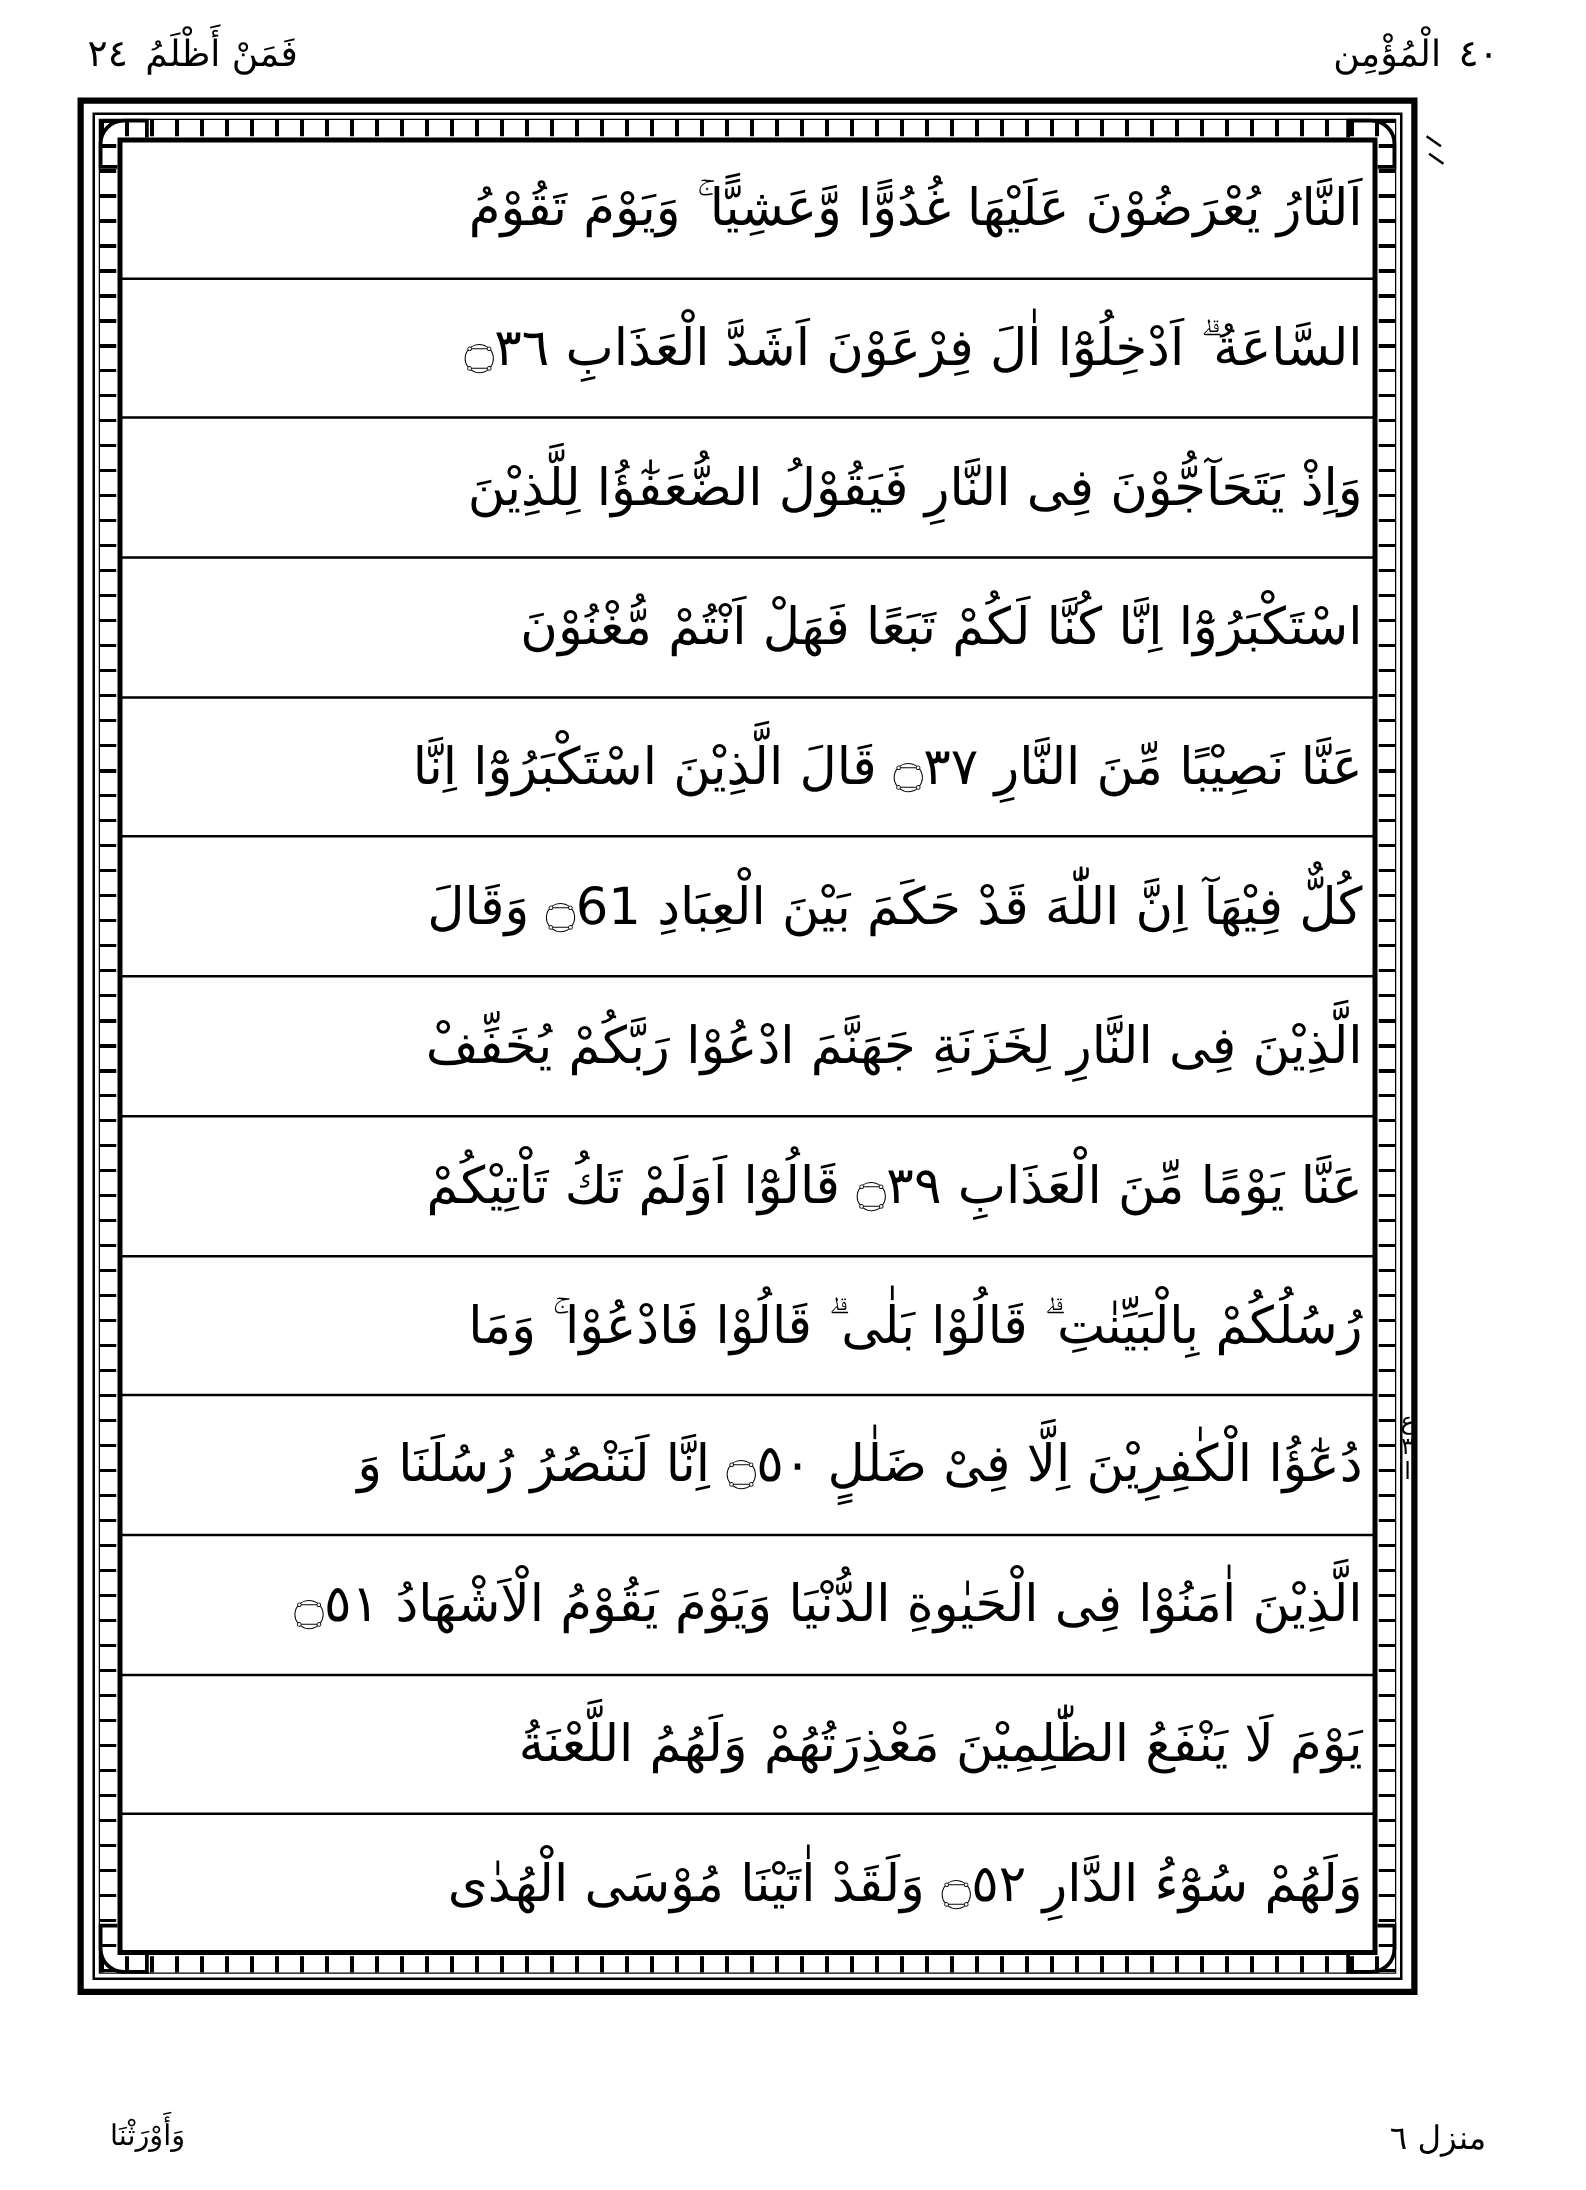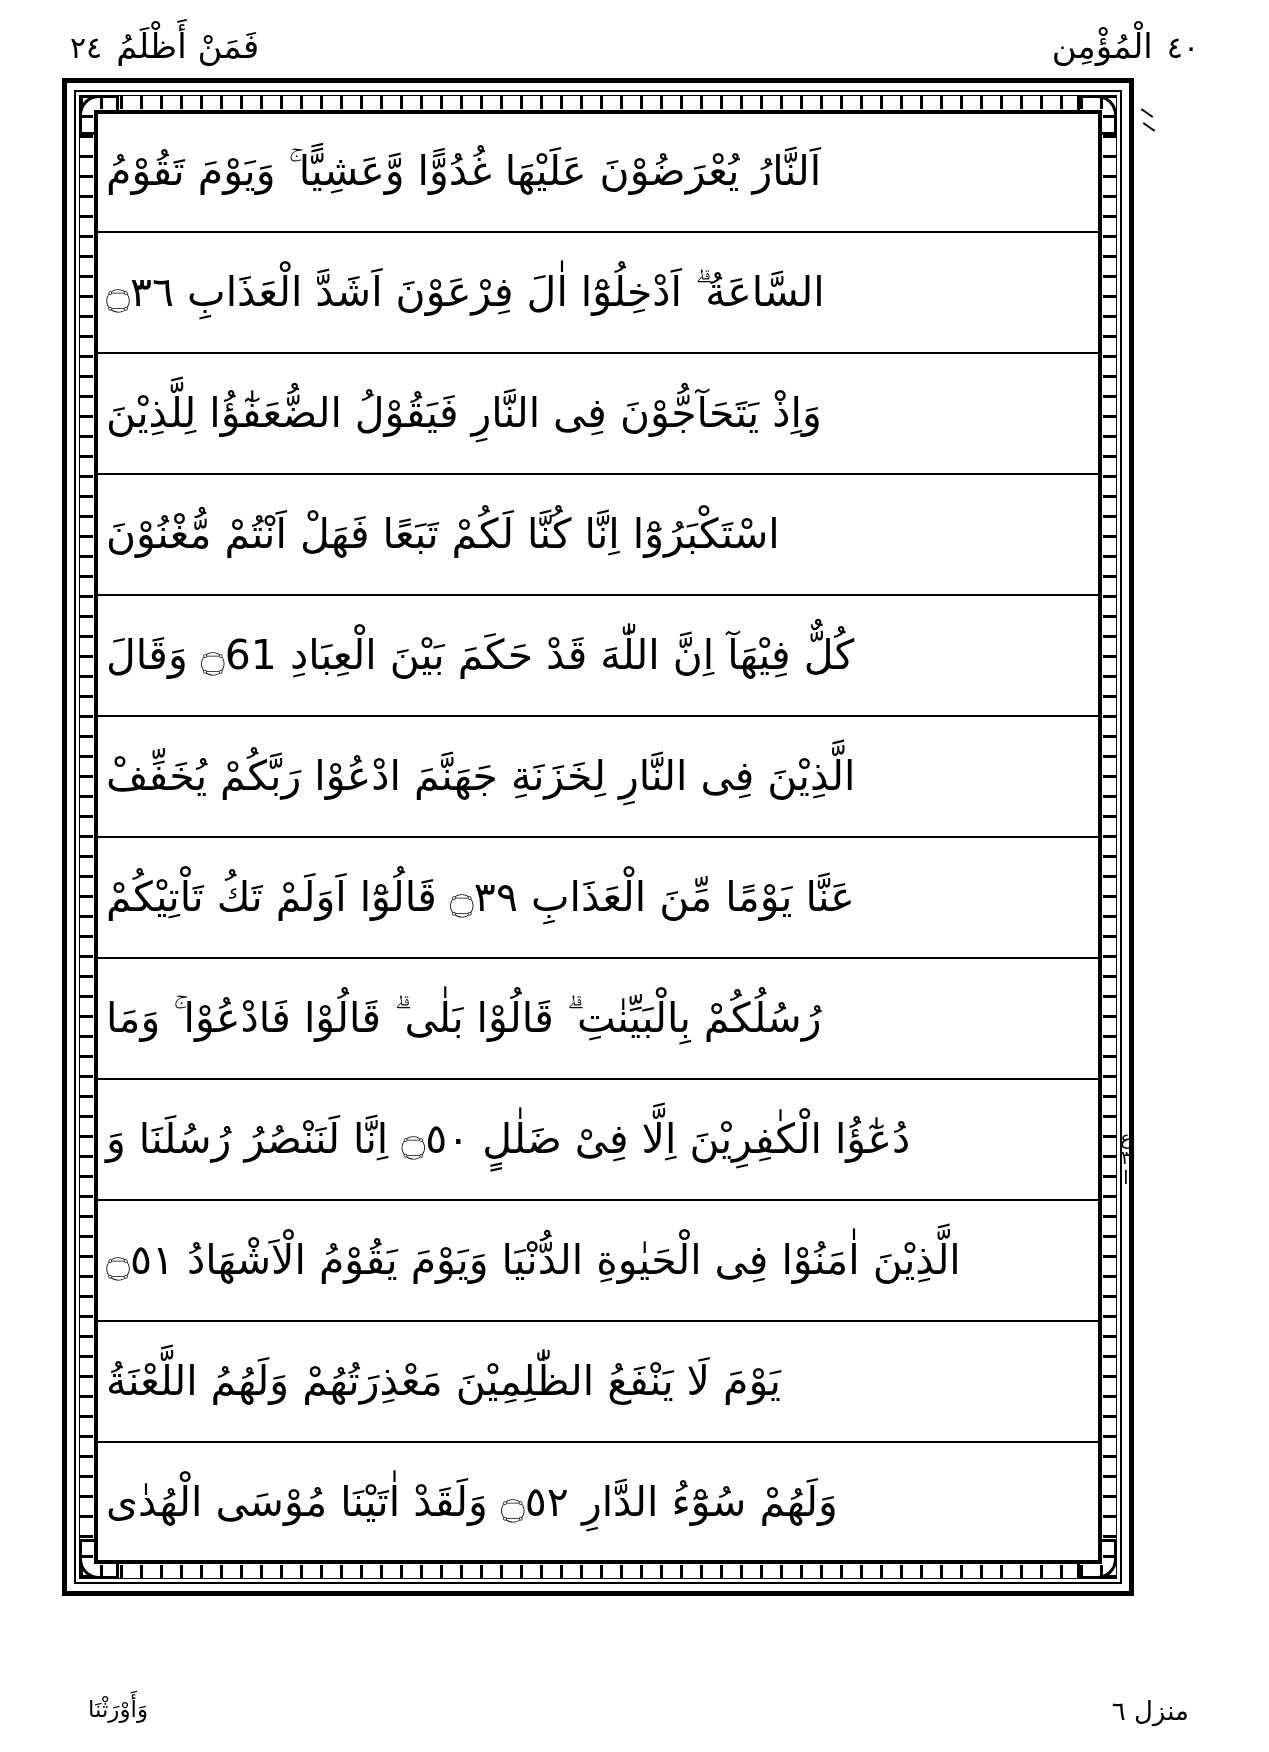--- a/index.html
+++ b/index.html
@@ -29,21 +29,21 @@
     align-items: flex-start;
     direction: rtl;
   }
   .header-right, .header-left {
     display: flex;
     align-items: baseline;
     gap: 14px;
     white-space: nowrap;
   }
   .hdr-main {
-    font-size: 34px;
+    font-size: 29px;
     color: #000;
     letter-spacing: 0px;
   }
   .hdr-num {
     font-size: 30px;
     color: #000;
   }
 
   .footer-row {
     position: absolute;
@@ -152,21 +152,21 @@
   .aya-text {
     font-size: 41px;
     line-height: 1.15;
     color: #000;
     white-space: nowrap;
     direction: rtl;
     unicode-bidi: isolate;
     font-family: "DejaVu Sans", sans-serif;
     letter-spacing: 0px;
     width: 100%;
-    text-align: left;
+    text-align: right;
   }
 
   
   .side-marker {
     position: absolute;
     left: 1108px;
     top: 1128px;
     width: 36px;
     text-align: center;
     direction: rtl;
@@ -219,20 +219,23 @@
     <div class="aya-line">
         <div class="aya-text">السَّاعَةُ ۗ اَدْخِلُوْٓا اٰلَ فِرْعَوْنَ اَشَدَّ الْعَذَابِ ۝٣٦</div>
       </div>
     <div class="aya-line">
         <div class="aya-text">وَاِذْ يَتَحَآجُّوْنَ فِى النَّارِ فَيَقُوْلُ الضُّعَفٰٓؤُا لِلَّذِيْنَ</div>
       </div>
     <div class="aya-line">
         <div class="aya-text">اسْتَكْبَرُوْٓا اِنَّا كُنَّا لَكُمْ تَبَعًا فَهَلْ اَنْتُمْ مُّغْنُوْنَ</div>
       </div>
     <div class="aya-line">
+        <div class="aya-text">عَنَّا نَصِيْبًا مِّنَ النَّارِ ۝٣٧ قَالَ الَّذِيْنَ اسْتَكْبَرُوْٓا اِنَّا</div>
+      </div>
+    <div class="aya-line">
         <div class="aya-text">كُلٌّ فِيْهَآ اِنَّ اللّٰهَ قَدْ حَكَمَ بَيْنَ الْعِبَادِ ۝61 وَقَالَ</div>
       </div>
     <div class="aya-line">
         <div class="aya-text">الَّذِيْنَ فِى النَّارِ لِخَزَنَةِ جَهَنَّمَ ادْعُوْا رَبَّكُمْ يُخَفِّفْ</div>
       </div>
     <div class="aya-line">
         <div class="aya-text">عَنَّا يَوْمًا مِّنَ الْعَذَابِ ۝٣٩ قَالُوْٓا اَوَلَمْ تَكُ تَاْتِيْكُمْ</div>
       </div>
     <div class="aya-line">
         <div class="aya-text">رُسُلُكُمْ بِالْبَيِّنٰتِ ۗ قَالُوْا بَلٰى ۗ قَالُوْا فَادْعُوْا ۚ وَمَا</div>

